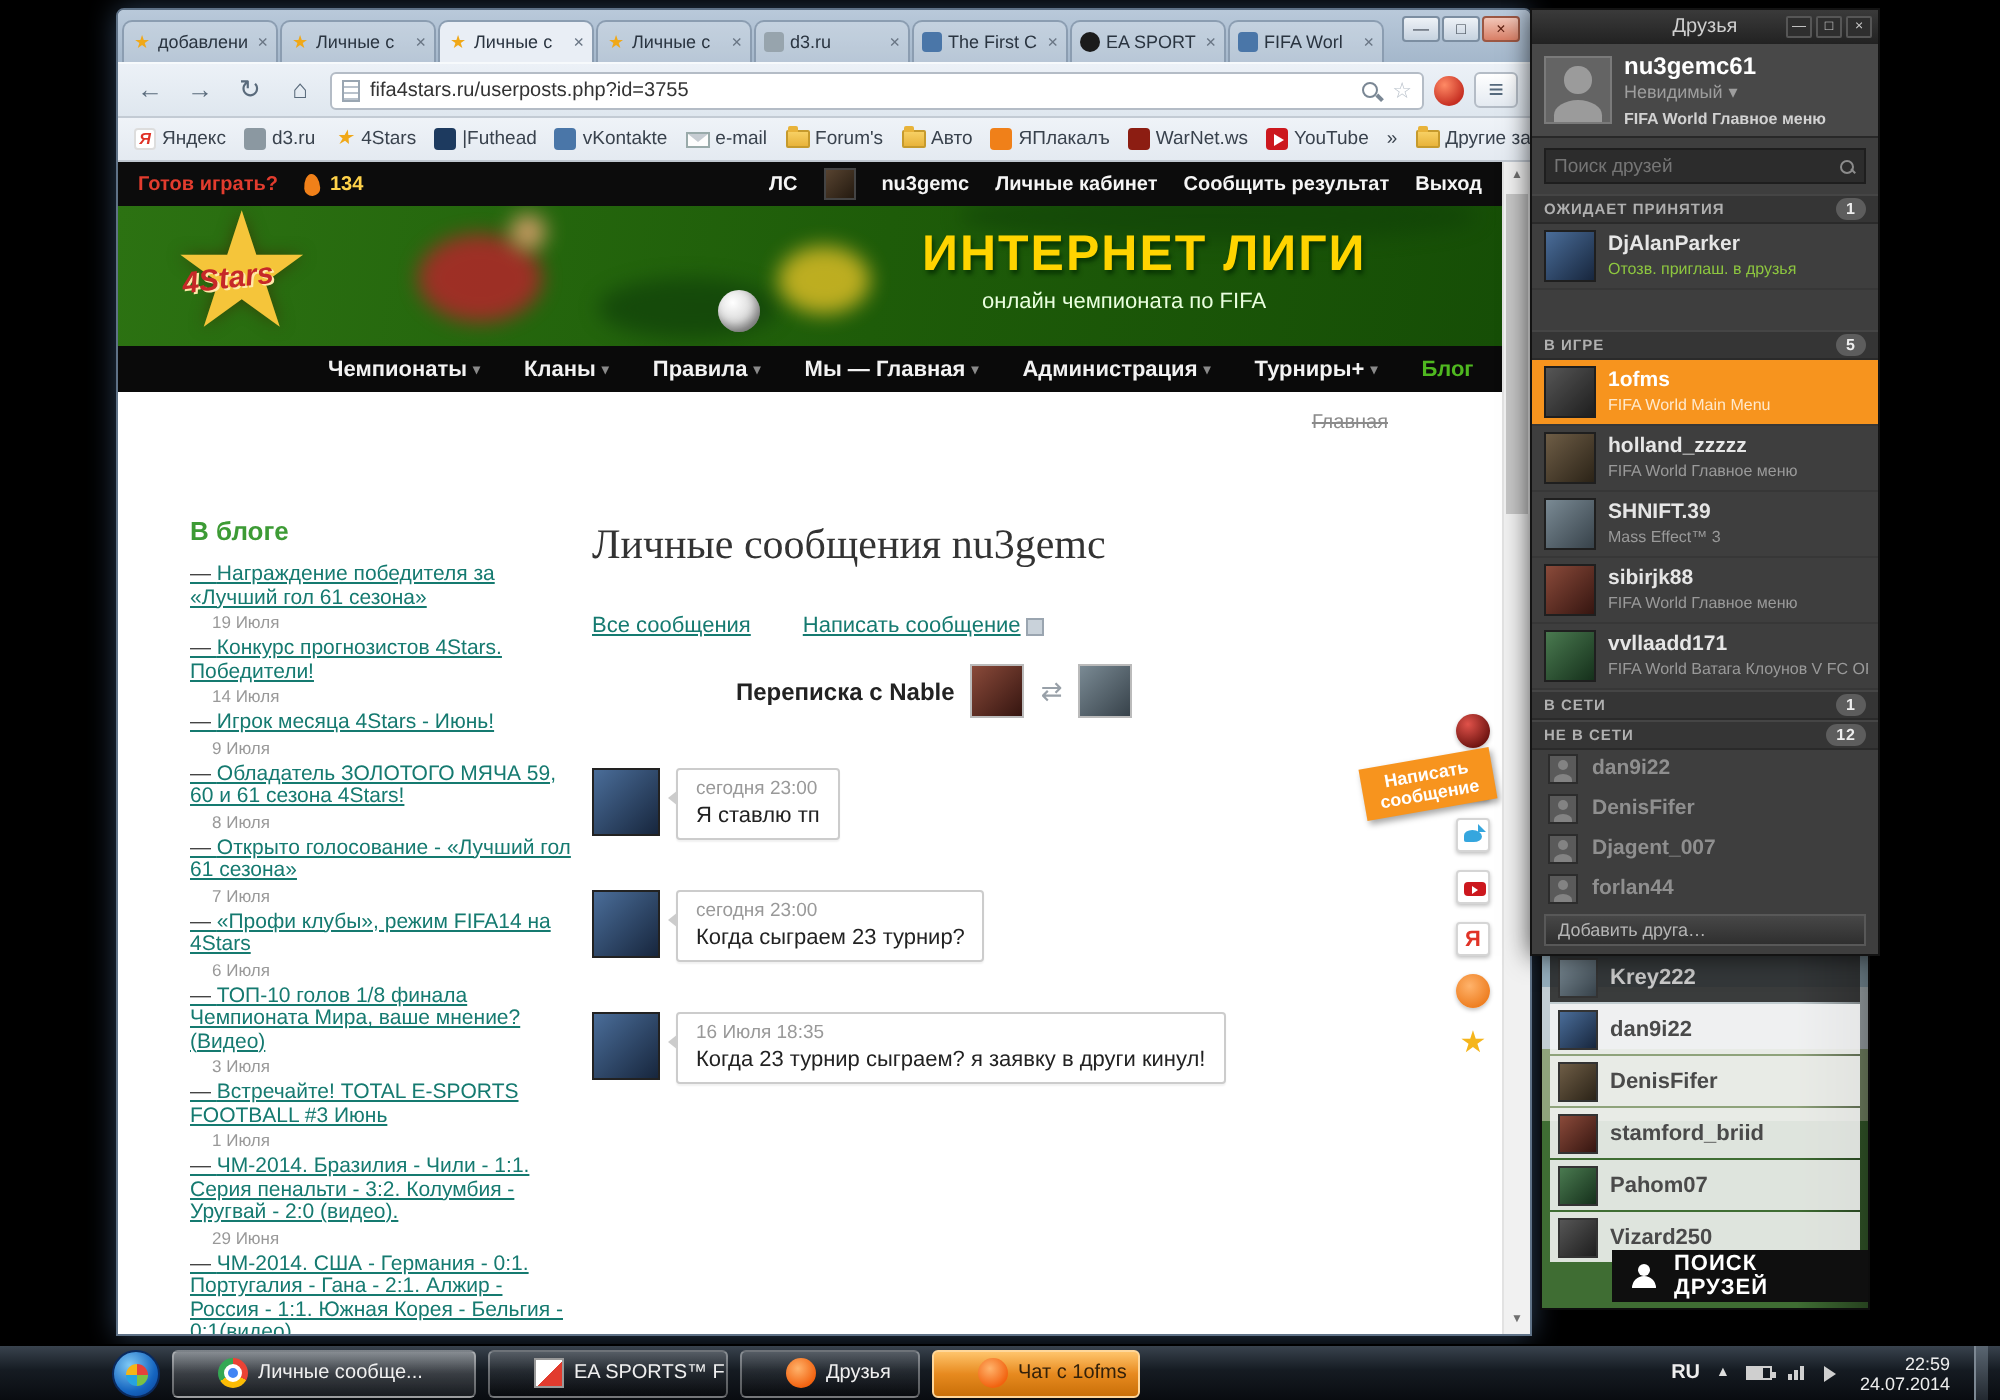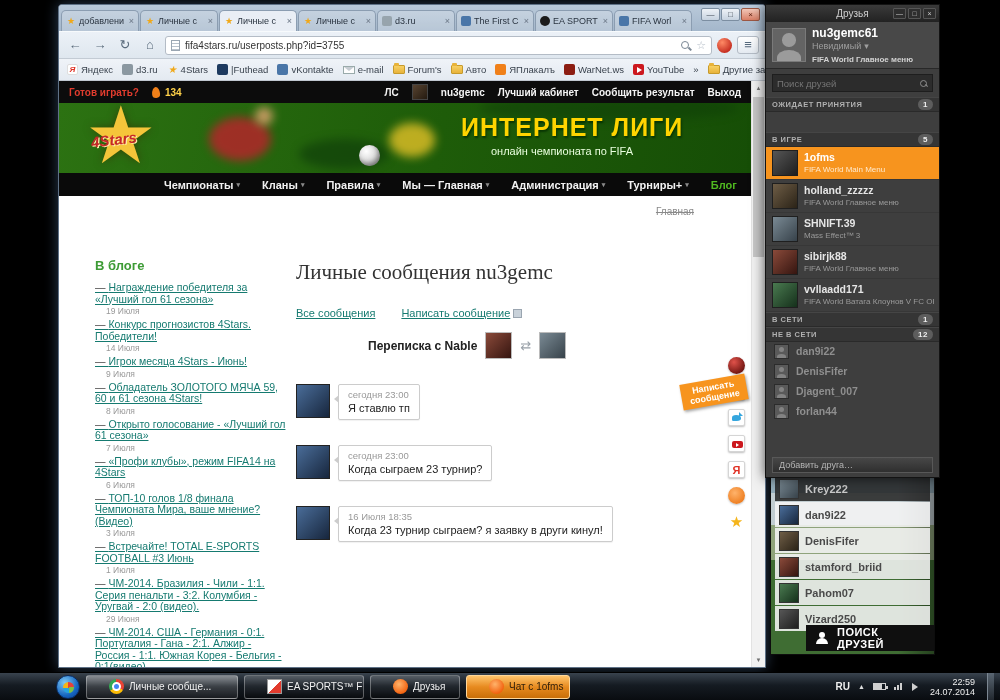--- a/index.html
+++ b/index.html
@@ -324,21 +324,21 @@
     <div class="page">
 
       <div class="topbar">
         <span class="ready">Готов играть?</span>
         <span class="flameico"></span>
         <span class="fcount">134</span>
         <span class="tb-spacer"></span>
         <span class="tblink">ЛС</span>
         <span class="tb-ava"></span>
         <span class="tblink">nu3gemc</span>
-        <span class="tblink">Лучший кабинет</span>
+        <span class="tblink">Личные кабинет</span>
         <span class="tblink">Сообщить результат</span>
         <span class="tblink">Выход</span>
       </div>
 
       <div class="banner">
         <span class="blob b5"></span>
         <span class="blob b4"></span>
         <span class="blob b1"></span>
         <span class="blob b2"></span>
         <span class="blob b3"></span>
@@ -509,20 +509,25 @@
   </div>
   <div class="fsearch">
     <input class="fsin" readonly="" placeholder="Поиск друзей" style="">
     <span class="fmag"></span>
   </div>
 
   <div class="fsec">
       <span>ОЖИДАЕТ ПРИНЯТИЯ</span>
       <span class="badge">1</span>
     </div>
+  <div class="frow pend">
+    <span class="fa g1"></span>
+    <span class="fn">DjAlanParker</span>
+    <span class="fs">Отозв. приглаш. в друзья</span>
+  </div>
   <div class="fgap"></div>
 
   <div class="fsec">
       <span>В ИГРЕ</span>
       <span class="badge">5</span>
     </div>
   <div class="frow sel">
     <span class="fa g6"></span>
     <span class="fn">1ofms</span>
     <span class="fs">FIFA World Main Menu</span>

